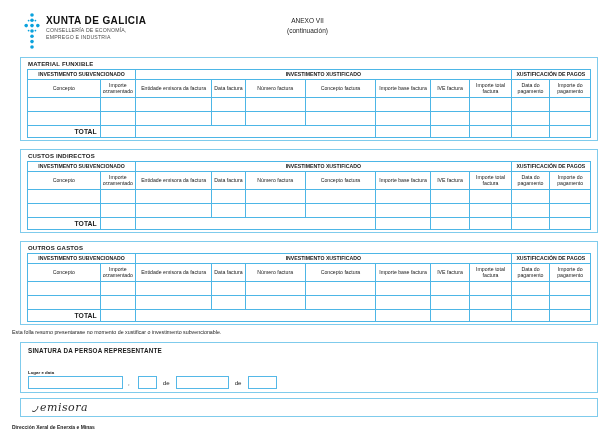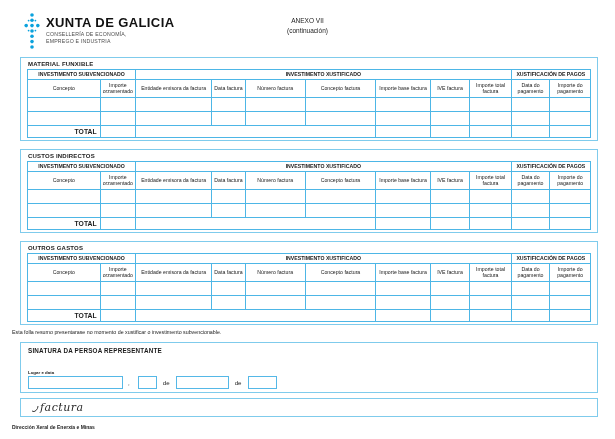--- a/index.html
+++ b/index.html
@@ -3,21 +3,21 @@
 <meta charset="utf-8">
 <style>
   html,body { margin:0; padding:0; background:#fff; -webkit-text-size-adjust:none; }
   .sheet {
     position:relative; width:615px; height:439px; background:#ffffff;
     font-family:"Liberation Sans", sans-serif; color:#1a1a1a; overflow:hidden;
   }
   
   .logo-wrap { position:absolute; left:24px; top:12px; width:16px; height:38px; }
   .brand-text { position:absolute; left:46px; top:15px; }
-  .brand-name { font-size:13px; font-weight:bold; letter-spacing:.4px; color:#111; }
+  .brand-name { font-size:10px; font-weight:bold; letter-spacing:.4px; color:#111; }
   .brand-dept { font-size:5.2px; color:#4d4d4d; letter-spacing:.2px; line-height:1.35; margin-top:1px; }
   .brand-dept + .brand-dept { margin-top:0; }
   .annex { position:absolute; left:0; right:0; top:16px; text-align:center; font-size:6.5px; line-height:1.5; color:#222; }
   
   #tables { position:absolute; left:20px; top:57px; width:578px; }
   .tbl-box { border:1px solid #7fcbec; height:84px; margin-bottom:8px; padding:2px 6px 0 6px; box-sizing:border-box; background:#fff; }
   .tbl-title { font-size:6px; font-weight:bold; letter-spacing:.2px; margin:1px 0 2px 1px; }
   table.grid { width:100%; border-collapse:collapse; table-layout:fixed; }
   .grid th, .grid td { border:1px solid #4db6e6; font-size:5.2px; font-weight:normal; text-align:center; vertical-align:middle; padding:0 1px; line-height:1.15; overflow:hidden; background:#fff; }
   .group-row th { height:9px; font-weight:bold; }
@@ -327,17 +327,17 @@
       <span class="fld fld-year"></span>
     </div>
   </section>
 
   <section class="galicia-box">
     <span class="galicia-swash">
       <svg width="8" height="12" viewBox="0 0 8 12" xmlns="http://www.w3.org/2000/svg">
         <path d="M1 10 Q 3 11.5 5 9.5 T 7 5" stroke="#2a2a2a" stroke-width="0.9" fill="none"></path>
       </svg>
     </span>
-    <span class="galicia-text">factura</span>
+    <span class="galicia-text">emisora</span>
   </section>
   <div class="footer-dept">Dirección Xeral de Enerxía e Minas</div>
 
 </div>
 
 </body></html>

